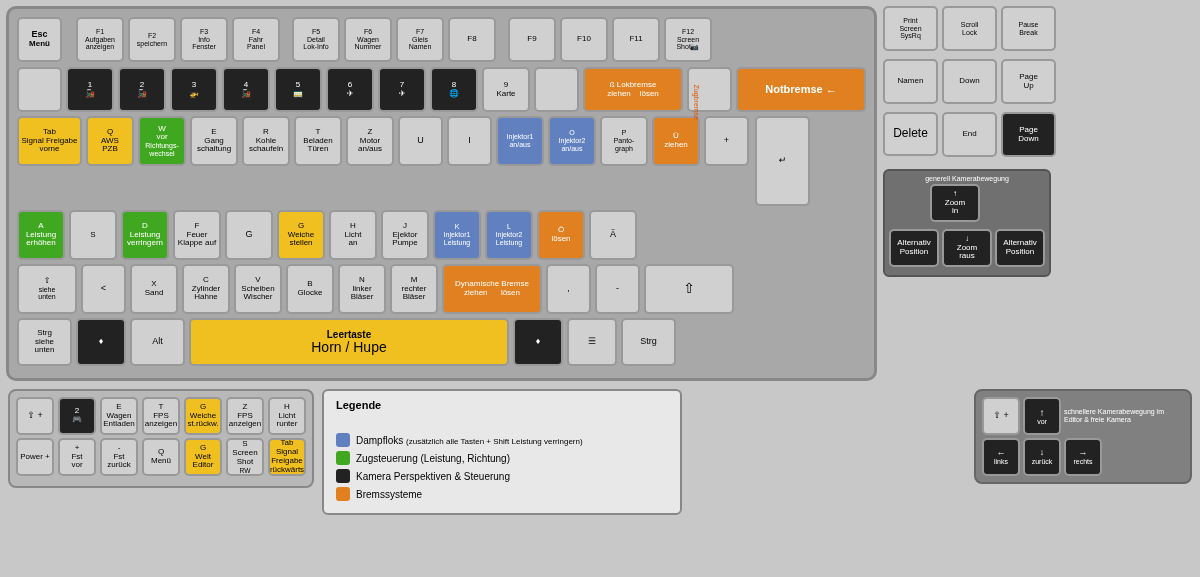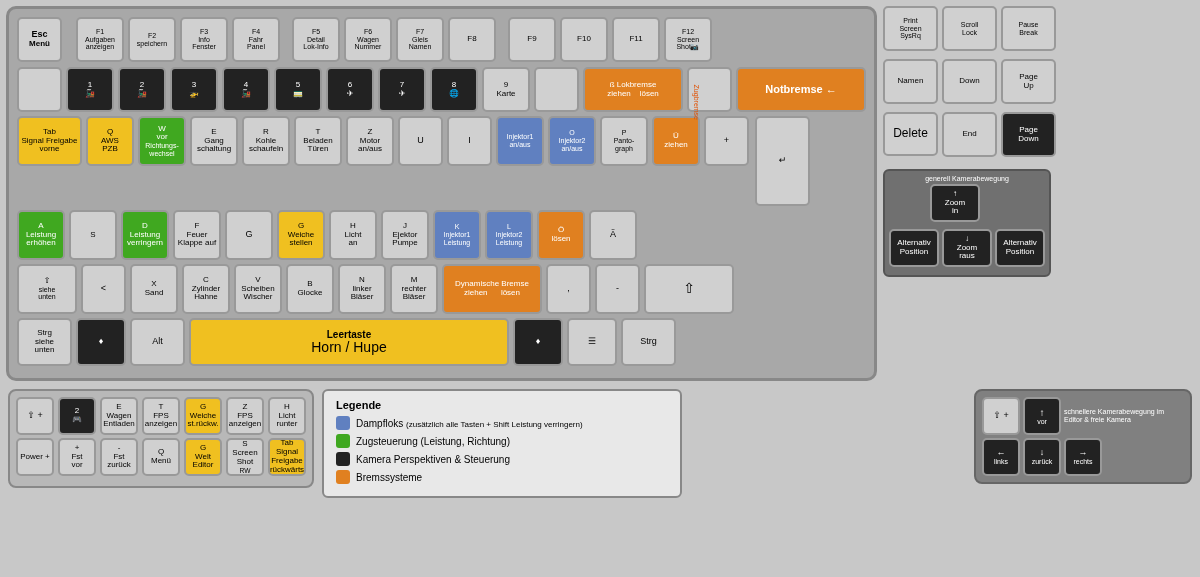--- a/index.html
+++ b/index.html
@@ -296,21 +296,21 @@
         <div class="key light-gray" style="width:38px;height:38px;font-size:8px;">+<br>Fst<br>vor</div>
         <div class="key light-gray" style="width:38px;height:38px;font-size:8px;">-<br>Fst<br>zurück</div>
         <div class="key light-gray" style="width:38px;height:38px;font-size:8px;">Q<br>Menü</div>
         <div class="key yellow" style="width:38px;height:38px;font-size:8px;">G<br>Welt<br>Editor</div>
         <div class="key light-gray" style="width:38px;height:38px;font-size:8px;">S<br>Screen<br>Shot<sup>RW</sup></div>
         <div class="key yellow" style="width:38px;height:38px;font-size:8px;">Tab<br>Signal Freigabe<br>rückwärts</div>
       </div>
     </div>
 
     <div class="legend-box">
-      <div style="font-weight:bold;font-size:11px;margin-bottom:5px;">Legende</div>
+      <div style="font-weight:bold;font-size:11px;margin-bottom:22px;">Legende</div>
       <div class="legend-item">
         <div class="legend-dot" style="background:#6080c0;"></div>
         <span>Dampfloks <span style="font-size:8px;">(zusätzlich alle Tasten + Shift Leistung verringern)</span></span>
       </div>
       <div class="legend-item">
         <div class="legend-dot" style="background:#40a820;"></div>
         <span>Zugsteuerung (Leistung, Richtung)</span>
       </div>
       <div class="legend-item">
         <div class="legend-dot" style="background:#222;"></div>

